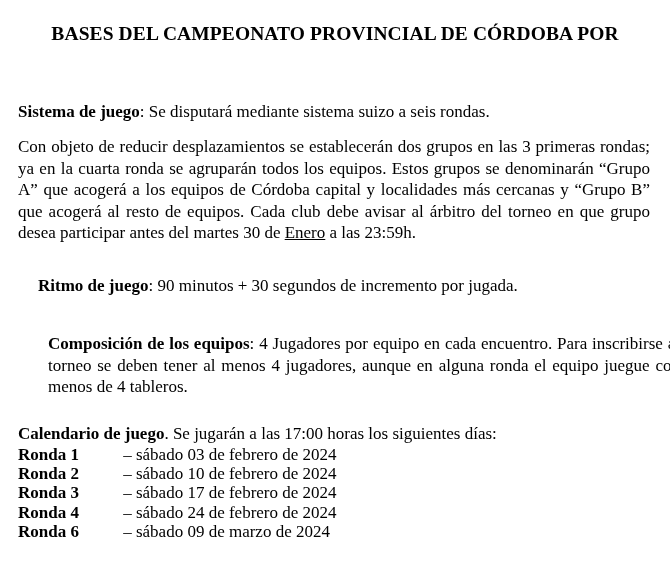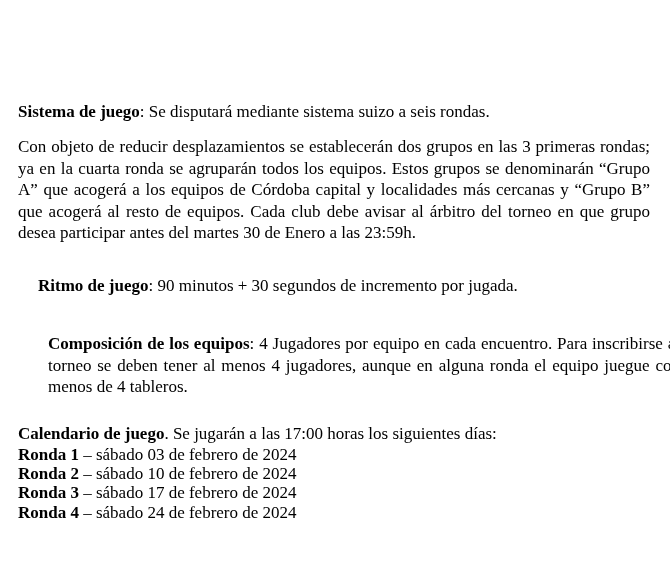--- a/index.html
+++ b/index.html
@@ -48,20 +48,21 @@
     line-height: 21.5px;
   }
   .body-block.justify {
     text-align: justify;
     text-justify: inter-word;
   }
   .lead {
     font-weight: bold;
   }
   .underlined {
+    text-decoration: underline;
   }
 
   
   .sec-sistema      { top: 84px;  }
   .sec-grupos       { top: 119px; }
   .sec-ritmo        { top: 258px; margin-left: 20px; }
   .sec-composicion  { top: 316px; margin-left: 30px; }
   .sec-calendario   { top: 406px; }
 
   
@@ -75,28 +76,30 @@
   }
   .round-line {
     display: block;
     white-space: nowrap;
   }
   .round-label {
     font-weight: bold;
   }
   .round-rest {
     font-weight: normal;
+    margin-left: 40px;
   }
 </style>
 </head>
 <body>
 
 <div class="page">
 
   <h1 class="doc-title">
+    <span class="title-line">BASES DEL CAMPEONATO PROVINCIAL DE CÓRDOBA POR</span>
   </h1>
 
   <p class="body-block sec-sistema">
     <span class="lead">Sistema de juego</span><span>: Se disputará mediante sistema suizo a seis rondas.</span>
   </p>
 
   <p class="body-block justify sec-grupos">
     <span>Con objeto de reducir desplazamientos se establecerán dos grupos en las 3 primeras rondas; ya en la cuarta ronda se agruparán todos los equipos. Estos grupos se denominarán “Grupo A” que acogerá a los equipos de Córdoba capital y localidades más cercanas y “Grupo B” que acogerá al resto de equipos. Cada club debe avisar al árbitro del torneo en que grupo desea participar antes del martes 30 de </span><span class="underlined">Enero</span><span> a las 23:59h.</span>
   </p>
 
@@ -110,15 +113,16 @@
 
   <p class="body-block sec-calendario">
     <span class="lead">Calendario de juego</span><span>. Se jugarán a las 17:00 horas los siguientes días:</span>
   </p>
 
   <div class="rounds">
     <span class="round-line"><span class="round-label">Ronda 1</span><span class="round-rest"> – sábado 03 de febrero de 2024</span></span>
     <span class="round-line"><span class="round-label">Ronda 2</span><span class="round-rest"> – sábado 10 de febrero de 2024</span></span>
     <span class="round-line"><span class="round-label">Ronda 3</span><span class="round-rest"> – sábado 17 de febrero de 2024</span></span>
     <span class="round-line"><span class="round-label">Ronda 4</span><span class="round-rest"> – sábado 24 de febrero de 2024</span></span>
+    <span class="round-line"><span class="round-label">Ronda 6</span><span class="round-rest"> – sábado 09 de marzo de 2024</span></span>
   </div>
 
 </div>
 
 </body></html>

